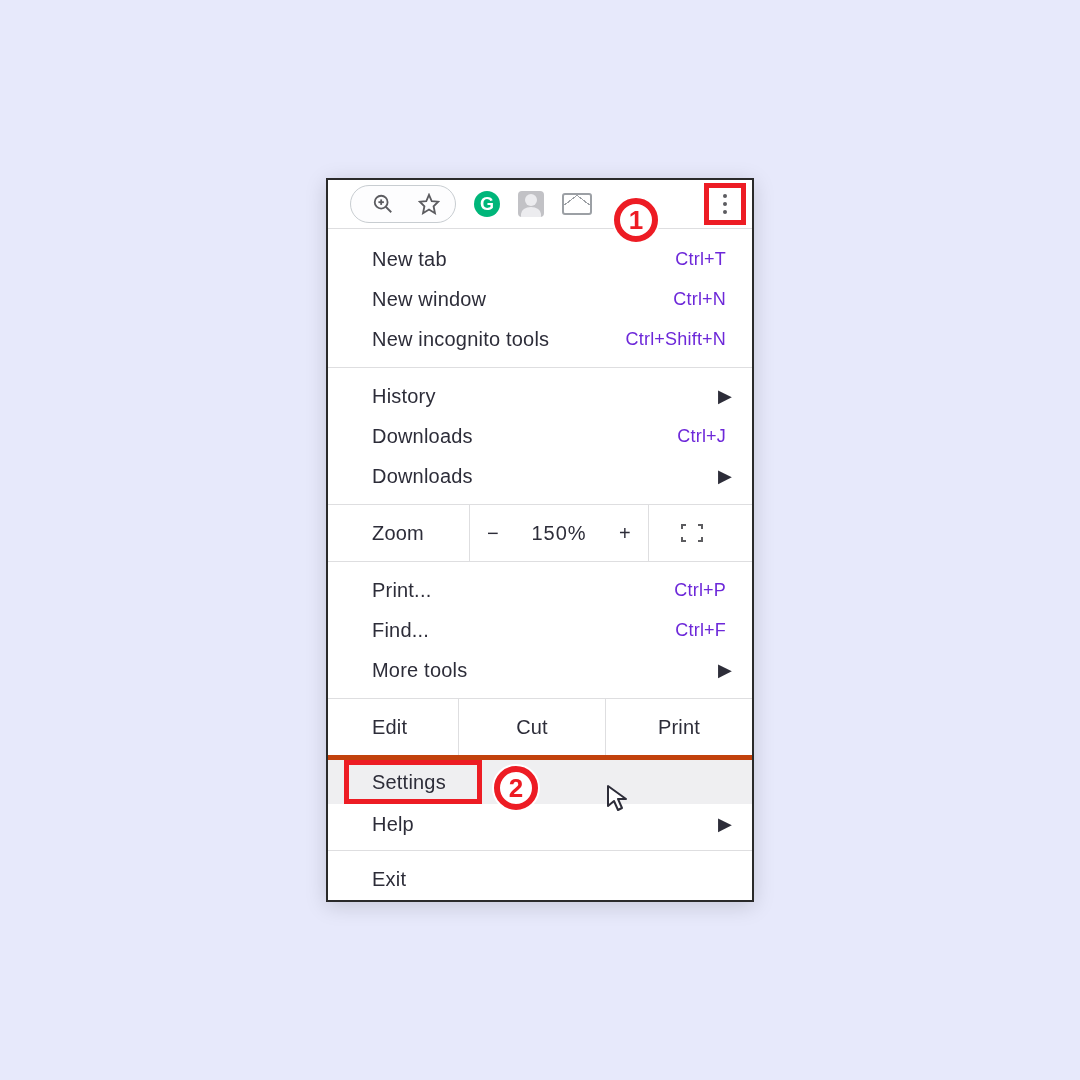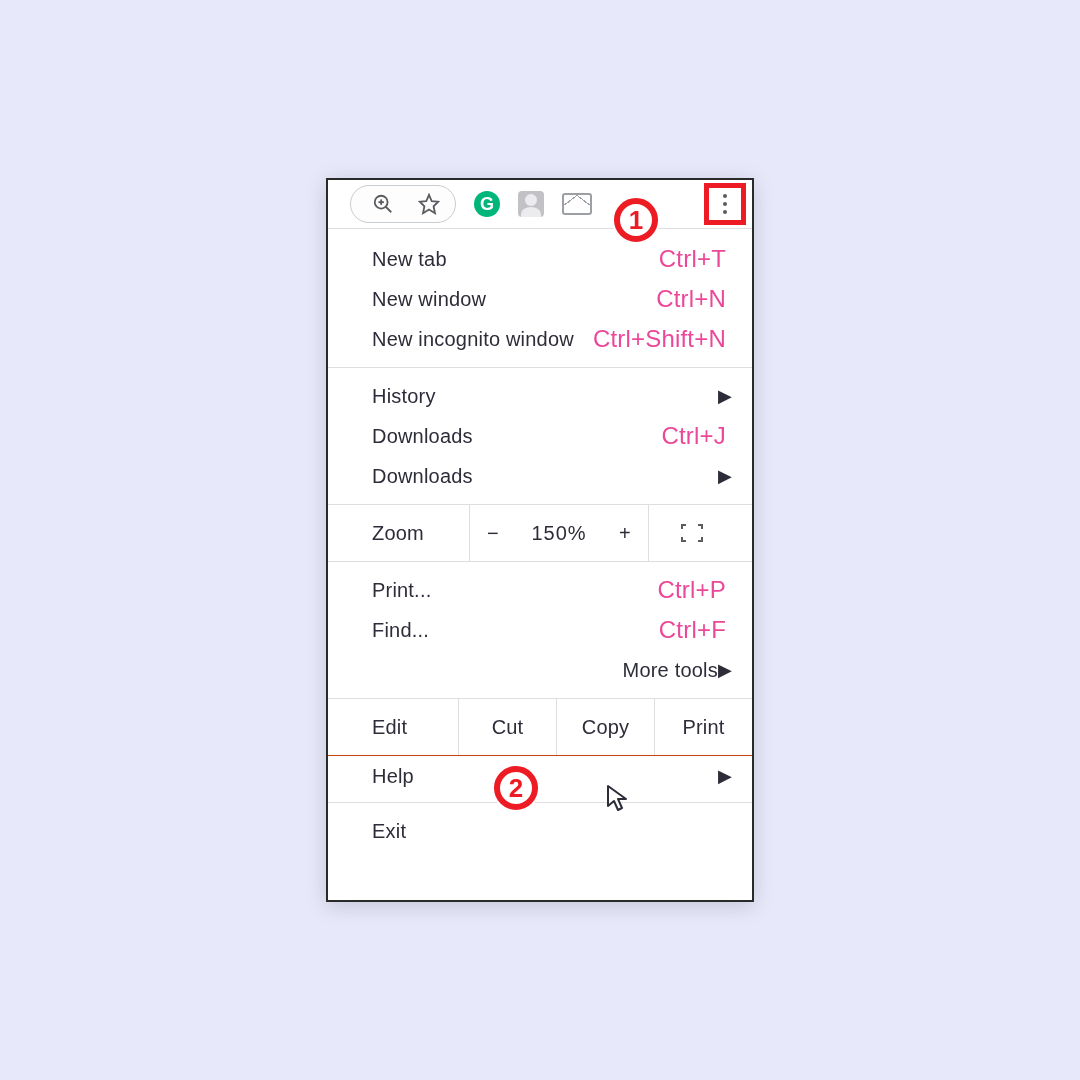--- a/index.html
+++ b/index.html
@@ -122,22 +122,22 @@
     position:relative;
   }
   .menu-item {
     height: 40px;
     justify-content: space-between;
   }
   .menu-item.hovered {
     background:#efeff1;
   }
   .shortcut {
-    font-size: 24px;
-    color:#ec4899;
+    font-size: 18px;
+    color:#6d28d9;
   }
   .caret {
     font-size: 18px;
     color:#2d2d39;
     margin-right: -6px;
   }
   .divider {
     height:1px;
     background:#dedee0;
     margin:0;
@@ -158,21 +158,21 @@
   }
   .zoom-btn { width:46px; }
   .zoom-value { width:86px; letter-spacing:1px; }
   .zoom-cell-left  { border-left:1px solid #dedee0; }
   .fullscreen { width:86px; border-left:1px solid #dedee0; }
   
   .edit-row {
     height: 56px;
     padding-right:0;
     border-top:1px solid #dedee0;
-    border-bottom:1px solid #c2410c;
+    border-bottom:5px solid #c2410c;
   }
   .edit-row .label { flex:0 0 86px; }
   .edit-cell {
     flex:1;
     height:100%;
     border-left:1px solid #dedee0;
     display:flex; align-items:center; justify-content:center;
   }
   
   .anno {
@@ -235,21 +235,21 @@
 
   <div class="menu-item" style="margin-top:10px;gap:11px;">
     <span>New tab</span>
     <span class="shortcut">Ctrl+T</span>
   </div>
   <div class="menu-item">
     <span>New window</span>
     <span class="shortcut">Ctrl+N</span>
   </div>
   <div class="menu-item">
-    <span>New incognito window</span>
+    <span>New incognito tools</span>
     <span class="shortcut">Ctrl+Shift+N</span>
   </div>
   <div class="divider" style="margin-top:8px;"></div>
 
   <div class="menu-item" style="margin-top:8px;">
     <span>History</span>
     <span class="caret">▶</span>
   </div>
   <div class="menu-item">
     <span>Downloads</span>
@@ -276,32 +276,35 @@
   </div>
 
   <div class="menu-item" style="margin-top:8px;">
     <span>Print...</span>
     <span class="shortcut">Ctrl+P</span>
   </div>
   <div class="menu-item">
     <span>Find...</span>
     <span class="shortcut">Ctrl+F</span>
   </div>
-  <div class="menu-item" style="margin-bottom:8px;justify-content:flex-end;">
+  <div class="menu-item" style="margin-bottom:8px;">
     <span>More tools</span>
     <span class="caret">▶</span>
   </div>
 
   <div class="edit-row">
     <span class="label">Edit</span>
     <div class="edit-cell">Cut</div>
-    <div class="edit-cell">Copy</div>
     <div class="edit-cell">Print</div>
   </div>
 
+  <div class="menu-item hovered" style="height:44px; position:relative;">
+    <span>Settings</span>
+    <div class="settings-highlight" style="left:16px; top:0px; width:138px; height:44px;"></div>
+  </div>
 
   <div class="menu-item">
     <span>Help</span>
     <span class="caret">▶</span>
   </div>
   <div class="divider" style="margin-top:6px;"></div>
   <div class="menu-item" style="margin-top:8px;">
     <span>Exit</span>
   </div>
 

